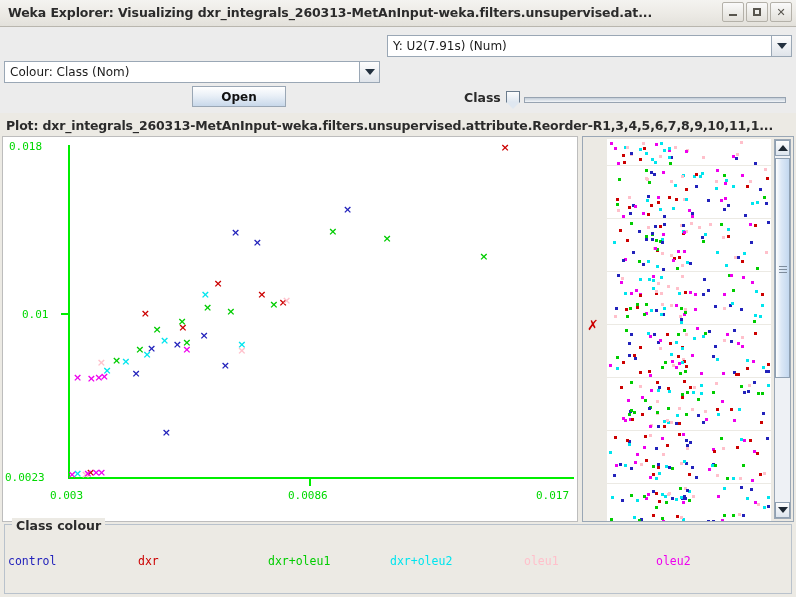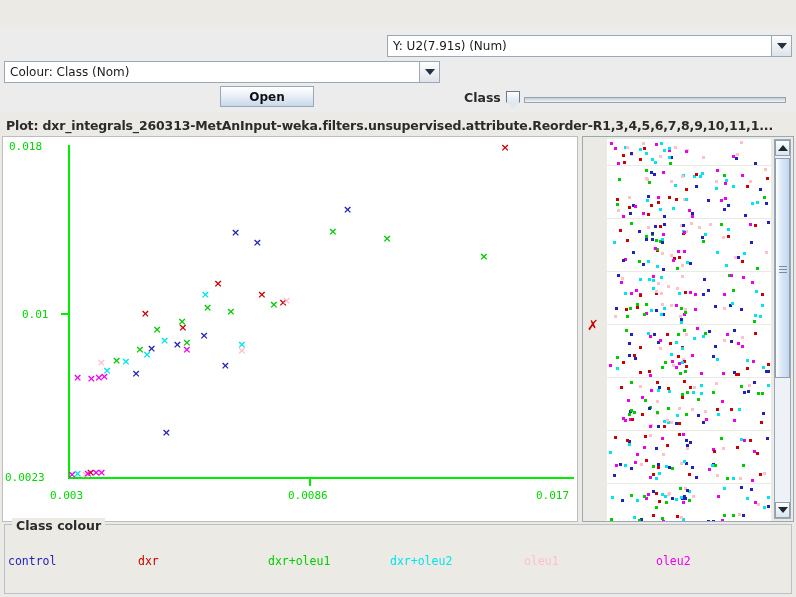--- a/index.html
+++ b/index.html
@@ -335,40 +335,54 @@
     font-family: "DejaVu Sans Mono", monospace;
     font-size: 11.5px;
     white-space: nowrap;
   }
 </style>
 </head>
 <body>
 
 <div id="app">
 
+  <div class="titlebar">
+    <div class="title-text">Weka Explorer: Visualizing dxr_integrals_260313-MetAnInput-weka.filters.unsupervised.at...</div>
+    <div class="win-btns">
+      <div class="win-btn">
+          <i class="glyph-min"></i>
+        </div>
+      <div class="win-btn">
+          <i class="glyph-max"></i>
+        </div>
+      <div class="win-btn">
+          <span>✕</span>
+        </div>
+    </div>
+  </div>
 
   <div class="controls">
 
 
     <div class="combo" style="left:387px; top:8px; width:405px;">
       <div class="combo-label">Y: U2(7.91s) (Num)</div>
       <div class="combo-arrow">
           <i></i>
         </div>
     </div>
 
-    <div class="combo" style="left:4px; top:34px; width:436px;">
+    <div class="combo" style="left:4px; top:34px; width:376px;">
       <div class="combo-label">Colour: Class (Nom)</div>
       <div class="combo-arrow">
           <i></i>
         </div>
     </div>
 
 
-    <div class="btn" style="left:192px; top:59px; width:94px;margin-left:28px;">Open</div>
+    <div class="btn" style="left:192px; top:59px; width:94px;">Open</div>
 
     <div class="jitter-label" style="left:464px; top:63px;">Class</div>
     <div class="slider-track" style="left:524px; top:70px; width:262px;"></div>
     <div class="slider-thumb" style="left:506px; top:64px;"></div>
   </div>
 
   <div class="plot-title">Plot: dxr_integrals_260313-MetAnInput-weka.filters.unsupervised.attribute.Reorder-R1,3,4,5,6,7,8,9,10,11,1...</div>
 
   <div class="plot-panel">
 

